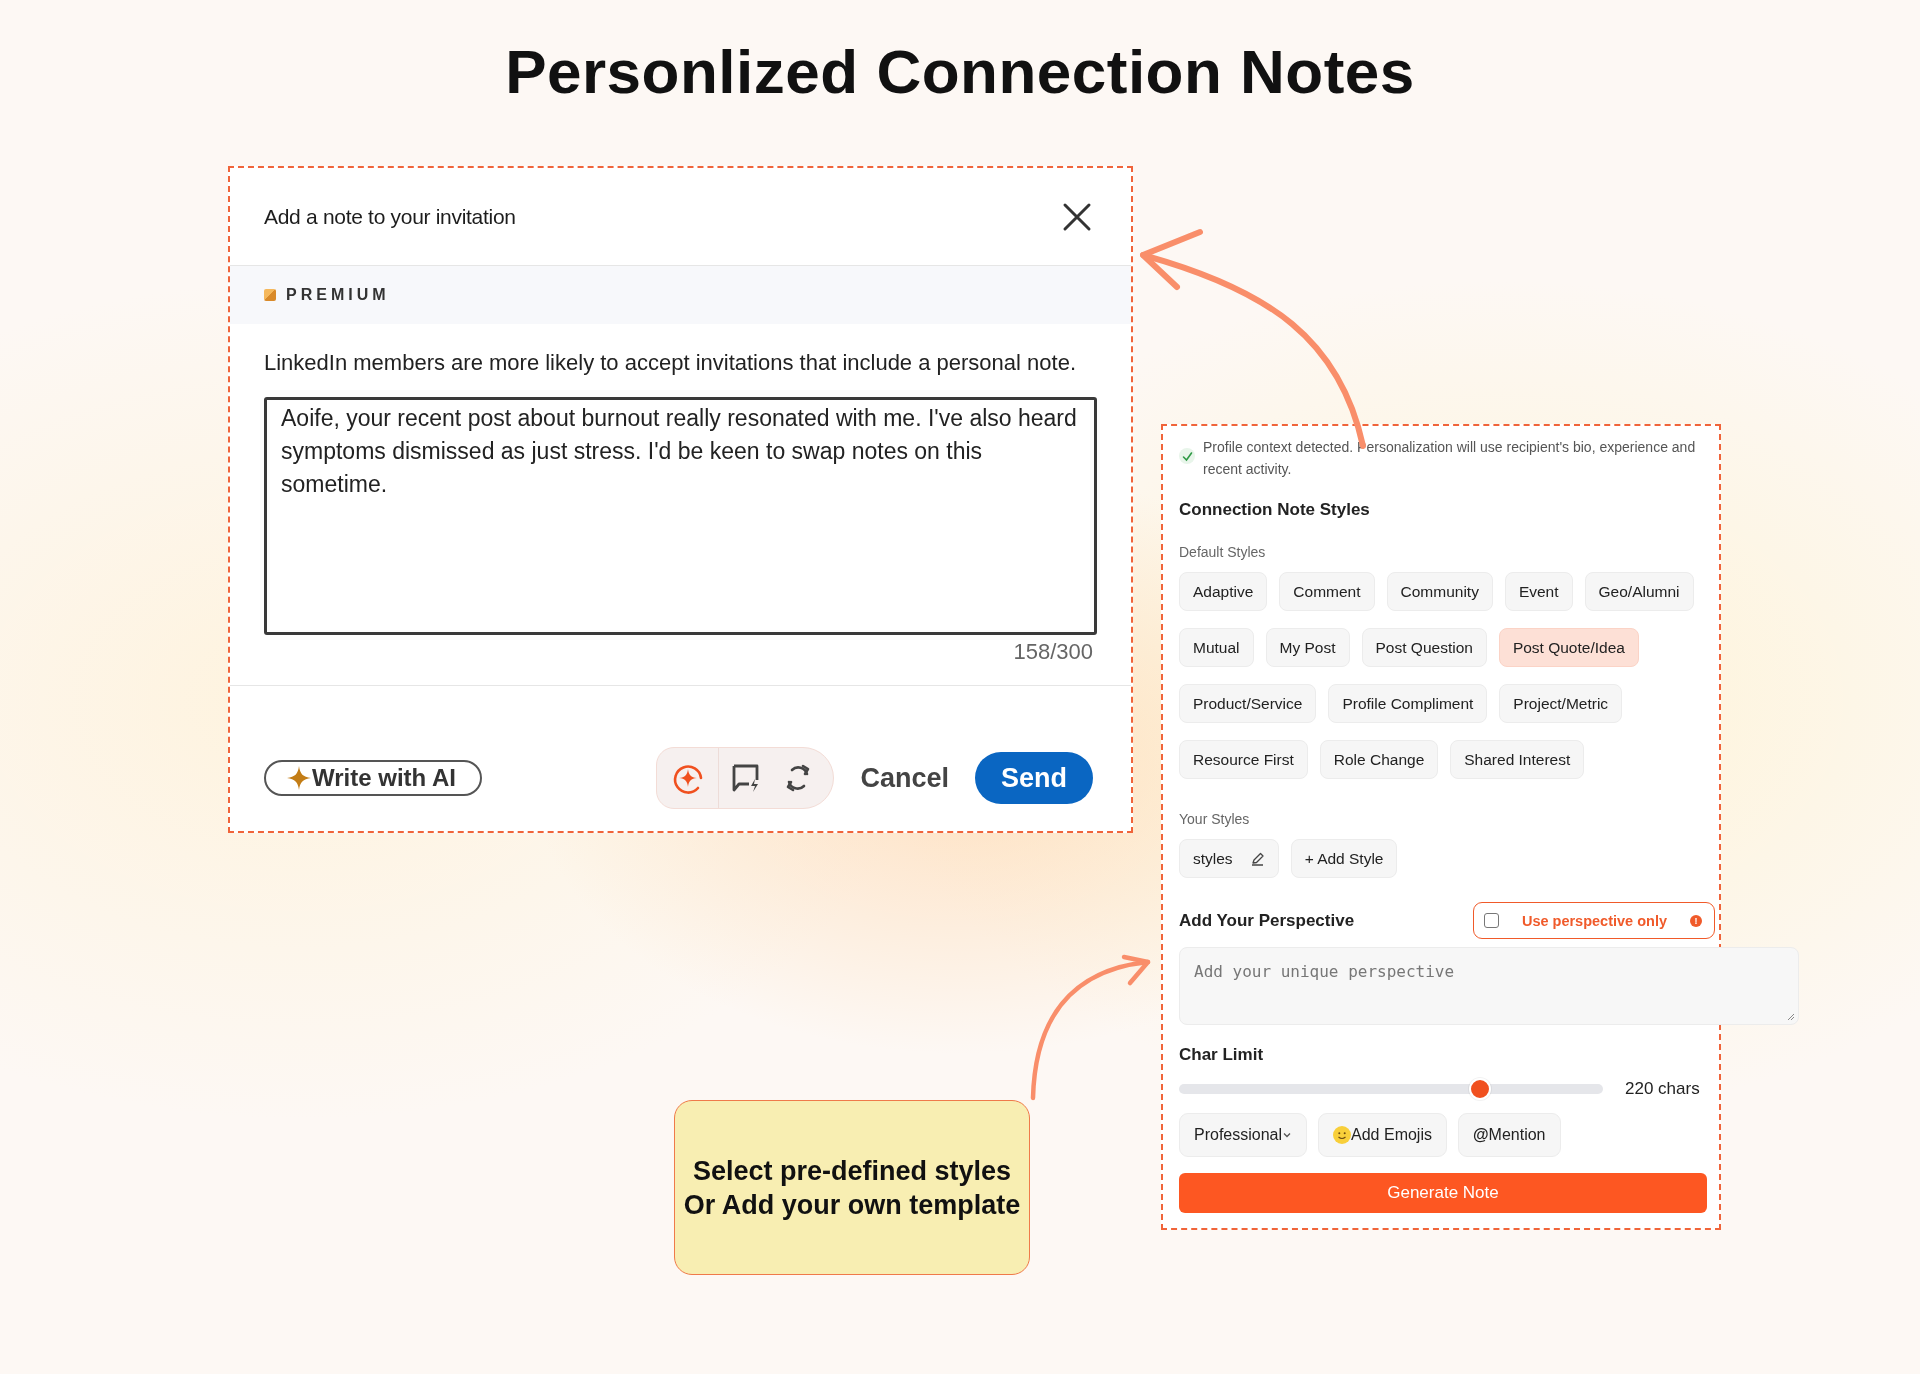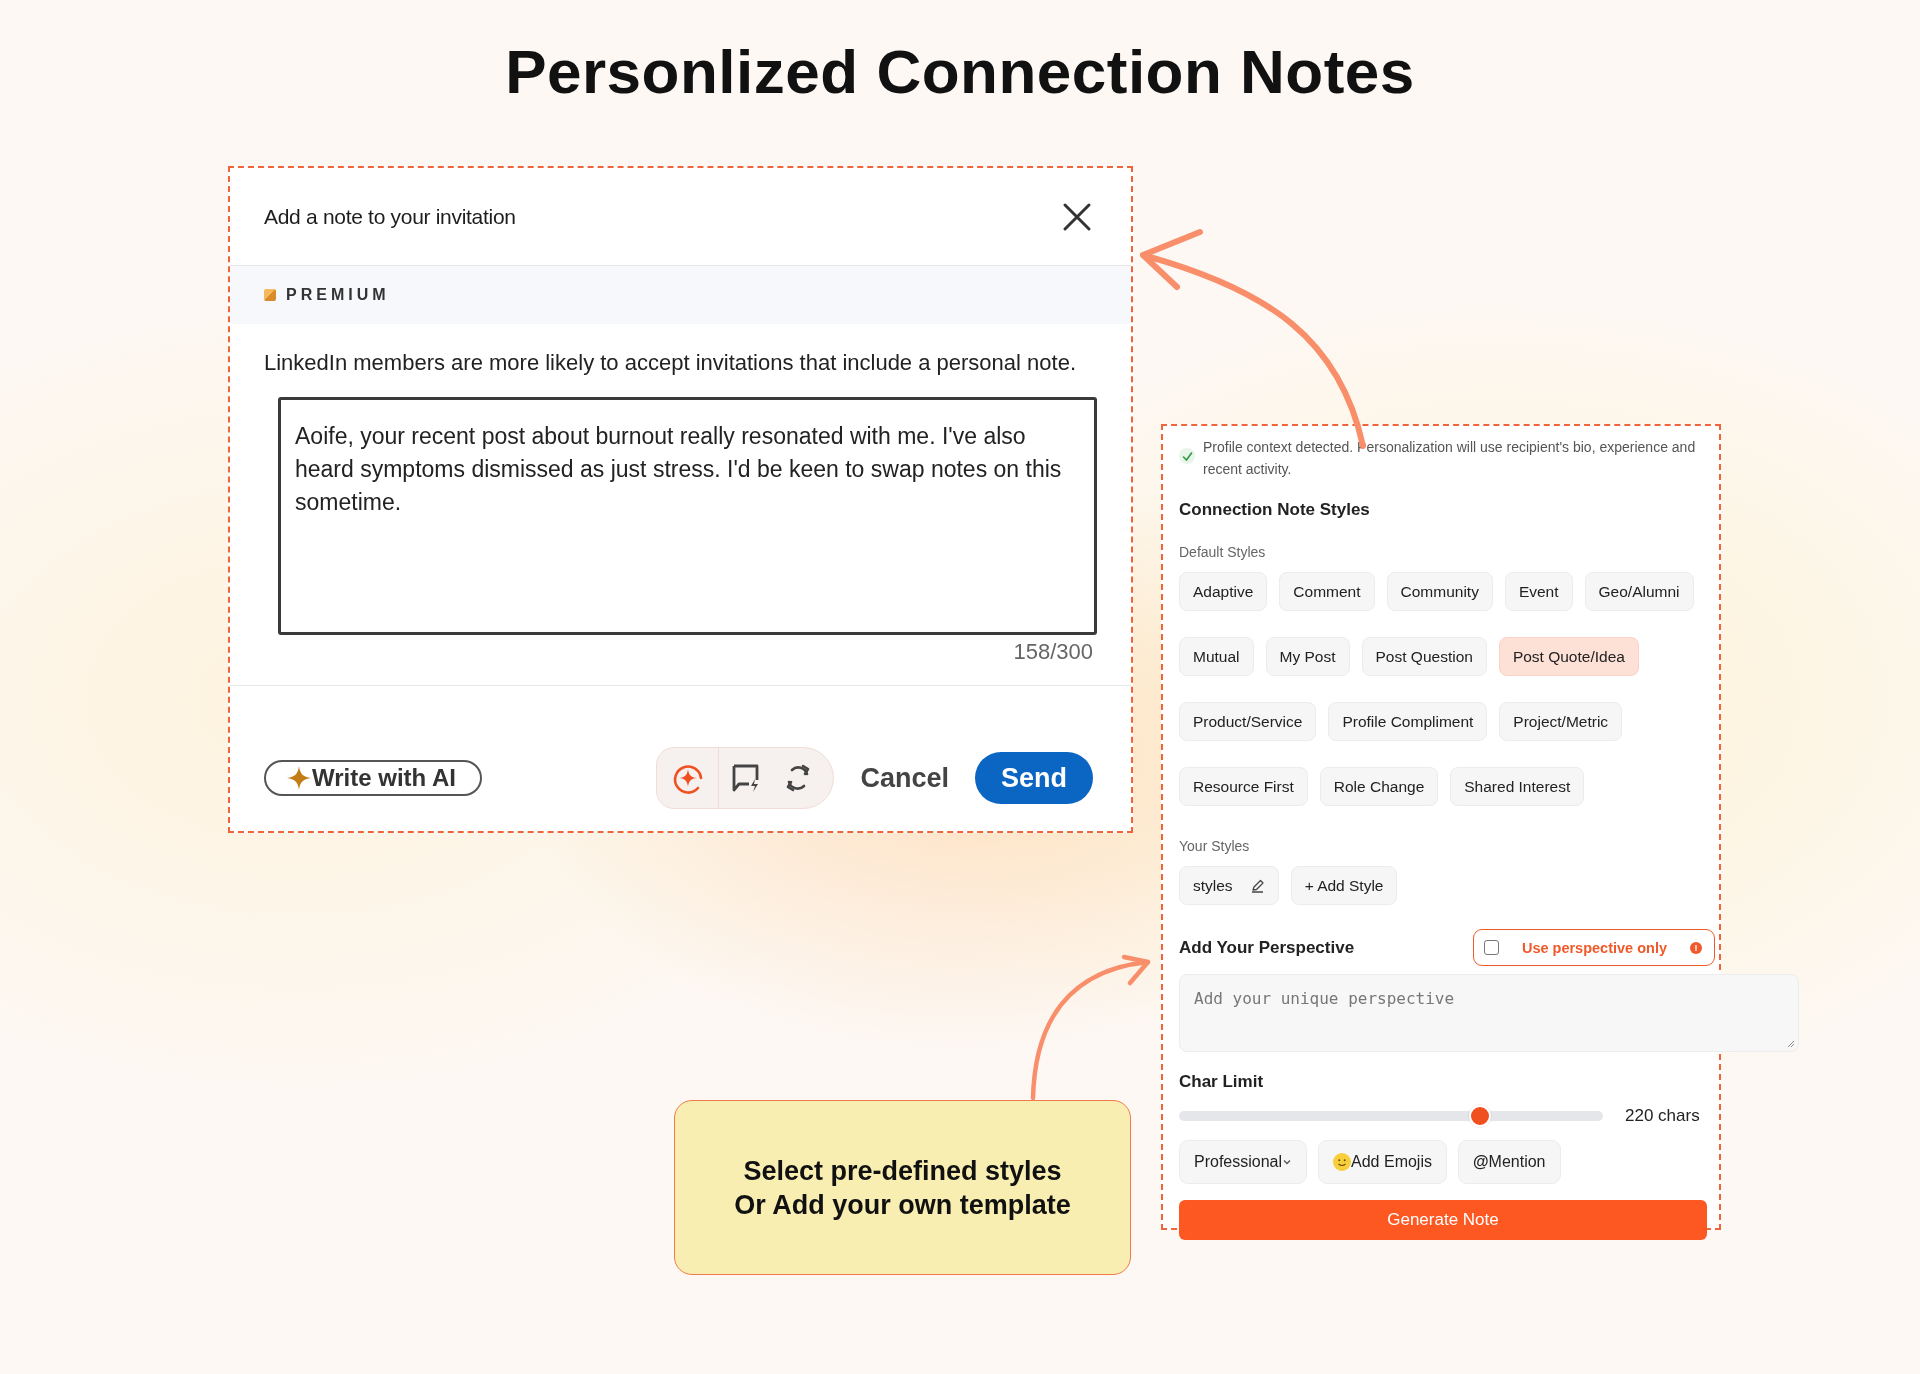--- a/index.html
+++ b/index.html
@@ -23,22 +23,22 @@
     background: #fff; border: 2px dashed #f0643a;
   }
   .li-header { height: 98px; display: flex; align-items: center; padding: 0 34px 0 34px; justify-content: space-between; border-bottom: 1px solid #e6e6e6; }
   .li-title { font-size: 21px; font-weight: 400; color: #1d1d1d; letter-spacing: -0.3px; }
   .li-close { width: 40px; height: 40px; display: flex; align-items: center; justify-content: center; cursor: pointer; }
   .li-premium { height: 58px; background: #f7f8fb; display: flex; align-items: center; padding-left: 34px; gap: 10px; }
   .premium-badge { width: 12px; height: 12px; background: linear-gradient(135deg, #f5b85c 0 50%, #d98a2a 50% 100%); border-radius: 2px; }
   .premium-label { font-size: 16px; letter-spacing: 4px; font-weight: 700; color: #333; }
   .li-desc { padding: 22px 34px 0 34px; font-size: 22px; line-height: 33px; color: #222; }
   .li-textarea {
-    margin: 18px 34px 0 48px; height: 238px; border: 3px solid #3a3a3a; border-radius: 3px;
-    padding: 20px 14px; font-size: 23px; line-height: 33px; color: #222;
+    margin: 18px 34px 0 34px; height: 238px; border: 3px solid #3a3a3a; border-radius: 3px;
+    padding: 2px 14px; font-size: 23px; line-height: 33px; color: #222;
   }
   .li-counter { text-align: right; padding-right: 38px; margin-top: 4px; font-size: 22px; color: #666; }
   .li-divider { margin-top: 20px; border-top: 1px solid #e6e6e6; }
   .li-footer { position: absolute; left: 0; right: 0; bottom: 0; height: 106px; display: flex; align-items: center; padding: 0 38px 0 34px; }
   .btn-write-ai {
     height: 36px; padding: 0 24px 0 20px; border: 2px solid #555; border-radius: 26px;
     display: flex; align-items: center; gap: 0; font-size: 24px; font-weight: 700; color: #333; background: #fff; cursor: pointer;
   }
   .spacer { flex: 1; }
   .tool-group {
@@ -60,21 +60,21 @@
     position: absolute; left: 1161px; top: 424px; width: 560px; height: 806px;
     background: #fff; border: 2px dashed #f0643a; padding: 0 4px 0 16px;
   }
   .ext-notice { display: flex; gap: 8px; margin-top: 10px; align-items: flex-start; }
   .check-icon { width: 16px; height: 16px; border-radius: 50%; background: #e8f5ea; display: flex; align-items: center; justify-content: center; margin-top: 12px; flex-shrink: 0; }
   .ext-notice-text { font-size: 14px; line-height: 22px; color: #555; }
   .ext-h { font-size: 17px; font-weight: 700; color: #222; }
   .ext-sub { font-size: 14px; color: #666; }
   .sec-title { margin-top: 20px; }
   .sub-default { margin-top: 24px; }
-  .chips { display: flex; flex-wrap: wrap; gap: 26px 12px; margin-top: 12px; }
+  .chips { display: flex; flex-wrap: wrap; gap: 17px 12px; margin-top: 12px; }
   .chip {
     height: 39px; padding: 0 13px; display: flex; align-items: center; background: #f6f6f6;
     border: 1px solid #ececec; border-radius: 8px; font-size: 15.5px; color: #222; cursor: pointer;
   }
   .chip.selected { background: #fde0d6; border-color: #fbd3c6; }
   .sub-your { margin-top: 32px; }
   .chip-edit { margin-left: 18px; display: inline-flex; }
   .persp-row { display: flex; justify-content: space-between; align-items: center; margin-top: 24px; }
   .persp-only {
     height: 37px; padding: 0 12px 0 10px; border: 1.5px solid #f05a2a; border-radius: 9px; display: flex; align-items: center; gap: 23px; cursor: pointer;
@@ -97,21 +97,21 @@
     height: 44px; padding: 0 14px; background: #f6f6f6; border: 1px solid #ececec; border-radius: 9px;
     display: flex; align-items: center; gap: 0; font-size: 16px; color: #222; cursor: pointer;
   }
   .btn-generate {
     margin-top: 16px; height: 40px; width: 528px; background: #fd5722; border-radius: 6px; color: #fff; font-size: 17px;
     display: flex; align-items: center; justify-content: center; cursor: pointer;
   }
 
   
   .callout {
-    position: absolute; left: 674px; top: 1100px; width: 457px; height: 175px;
+    position: absolute; left: 674px; top: 1100px; width: 356px; height: 175px;
     background: #f8eeb2; border: 1.5px solid #ef7a4a; border-radius: 18px;
     display: flex; flex-direction: column; align-items: center; justify-content: center;
     font-size: 27px; font-weight: 700; color: #111; line-height: 34px; text-align: left;
   }
   svg.arrows { position: absolute; left: 0; top: 0; pointer-events: none; }
 </style>
 </head>
 <body>
 
 <div class="page-title">Personlized Connection Notes</div>

